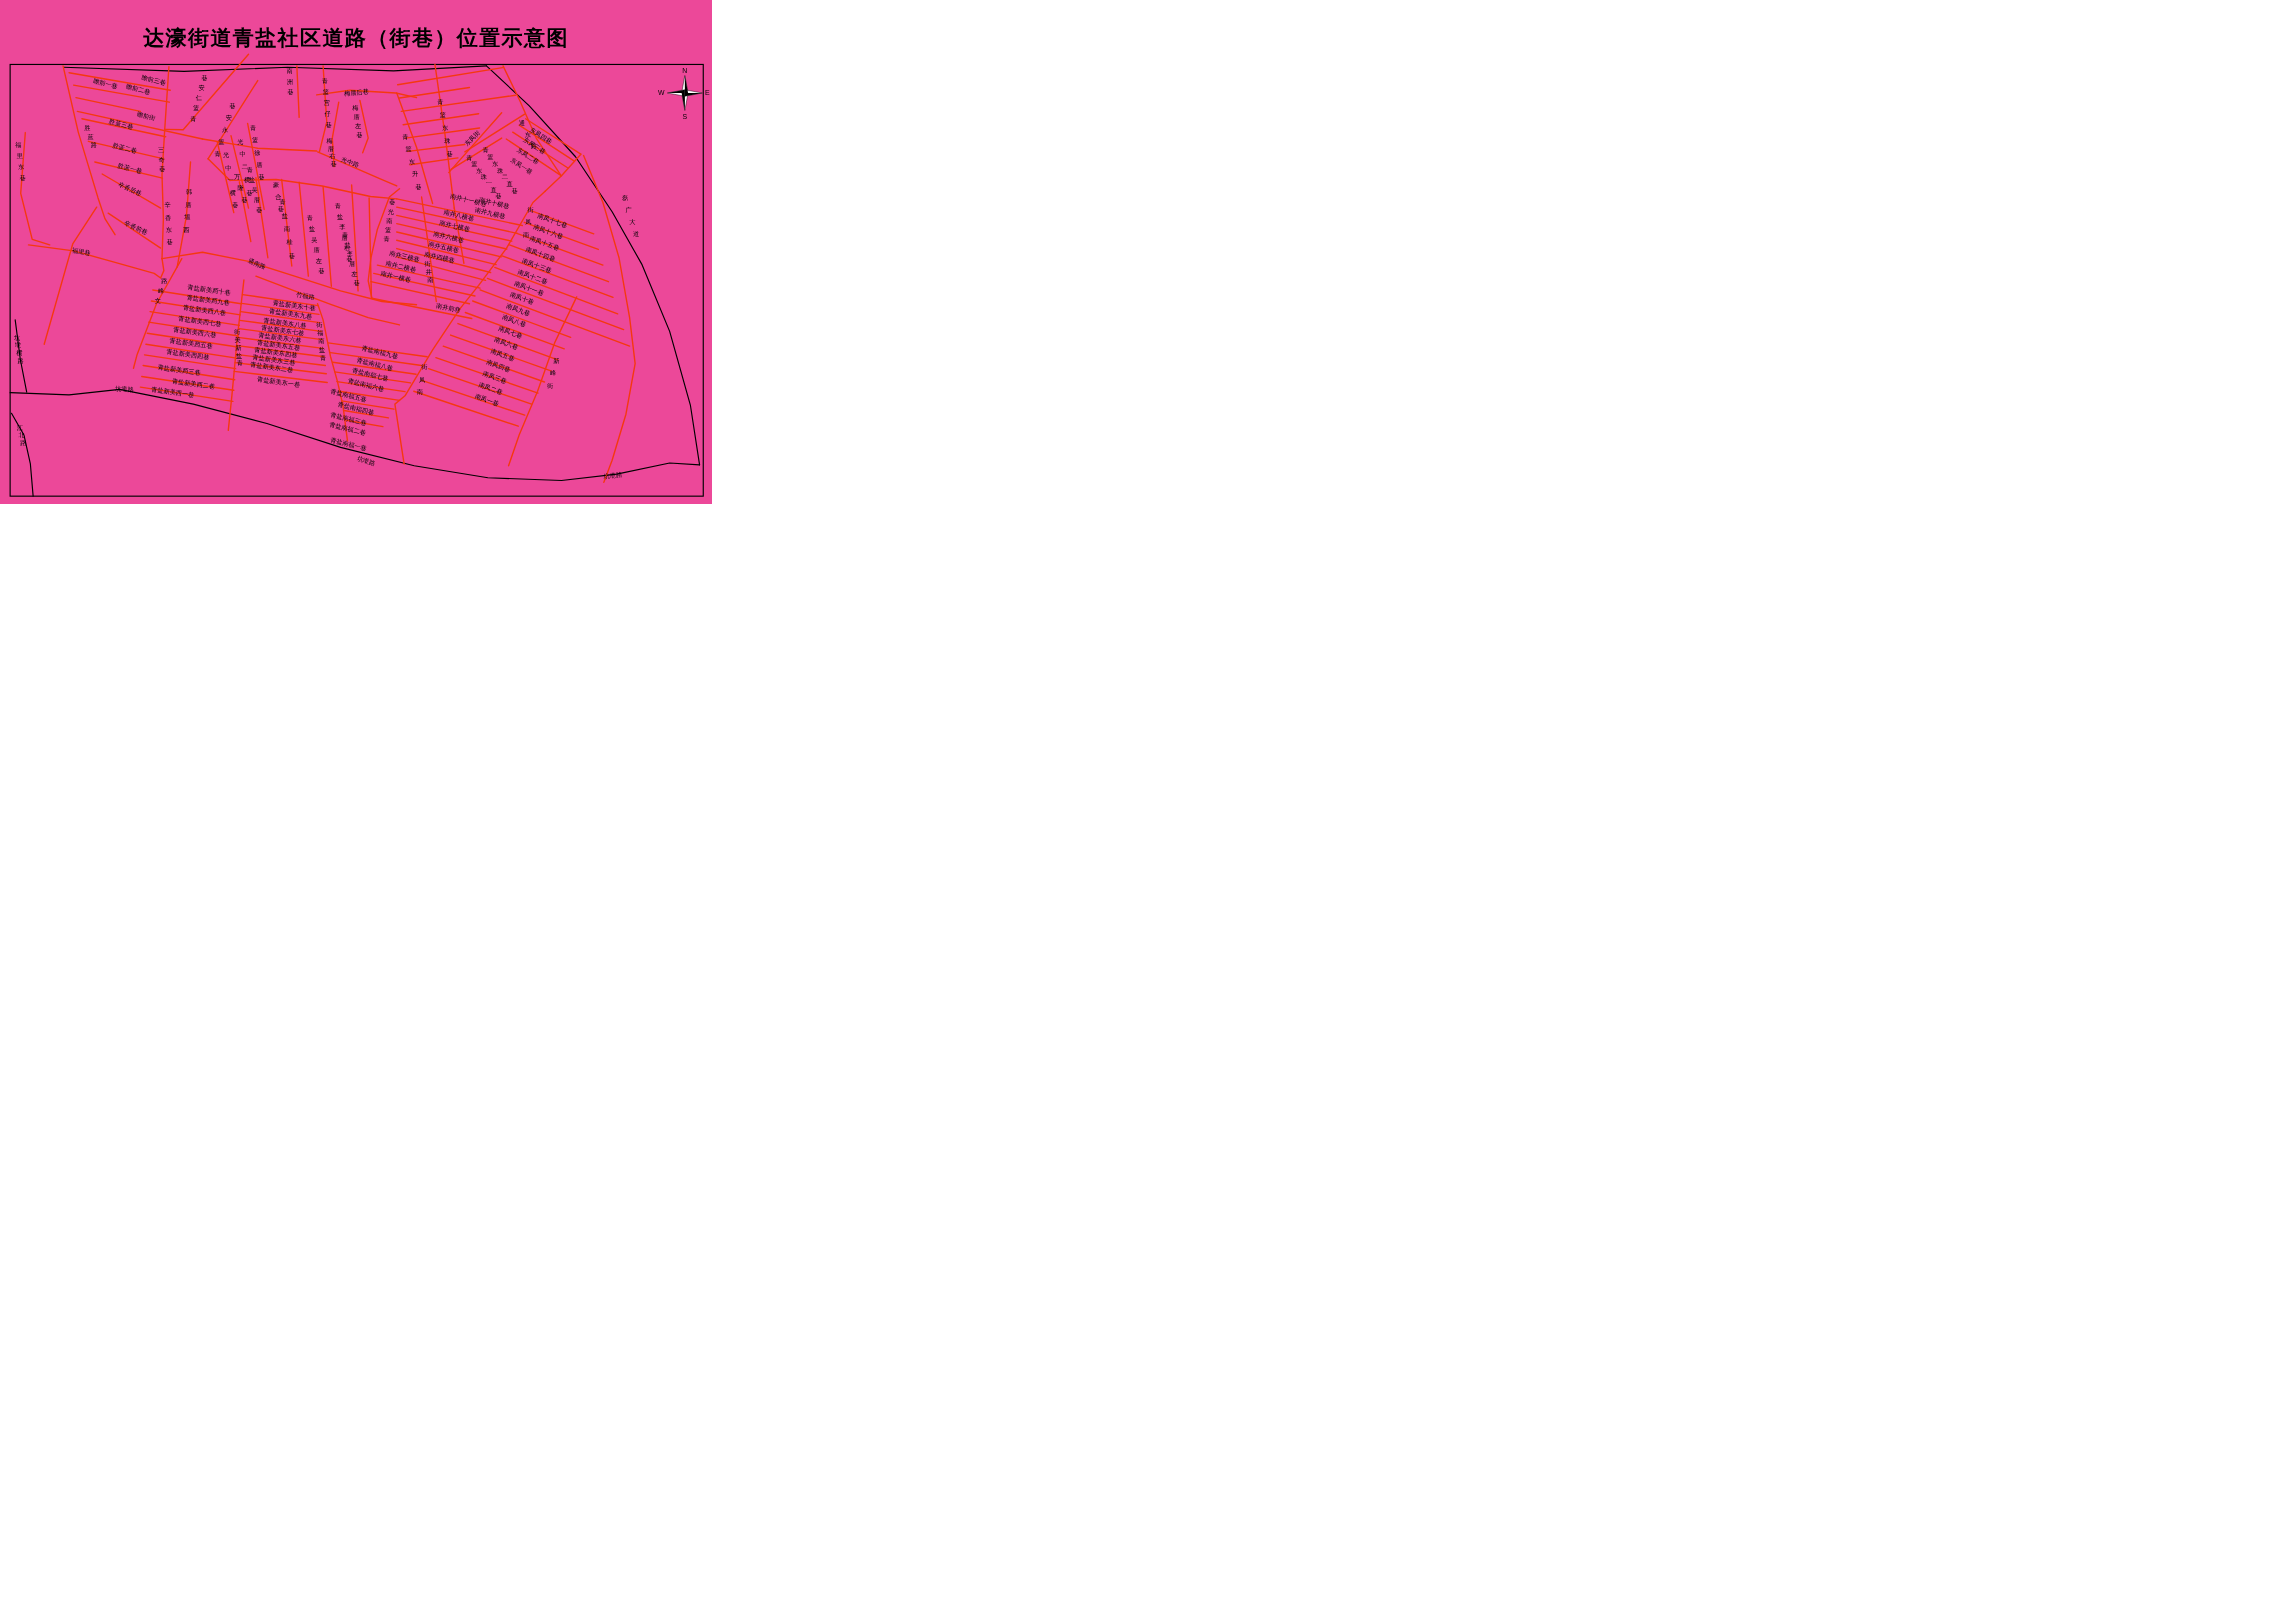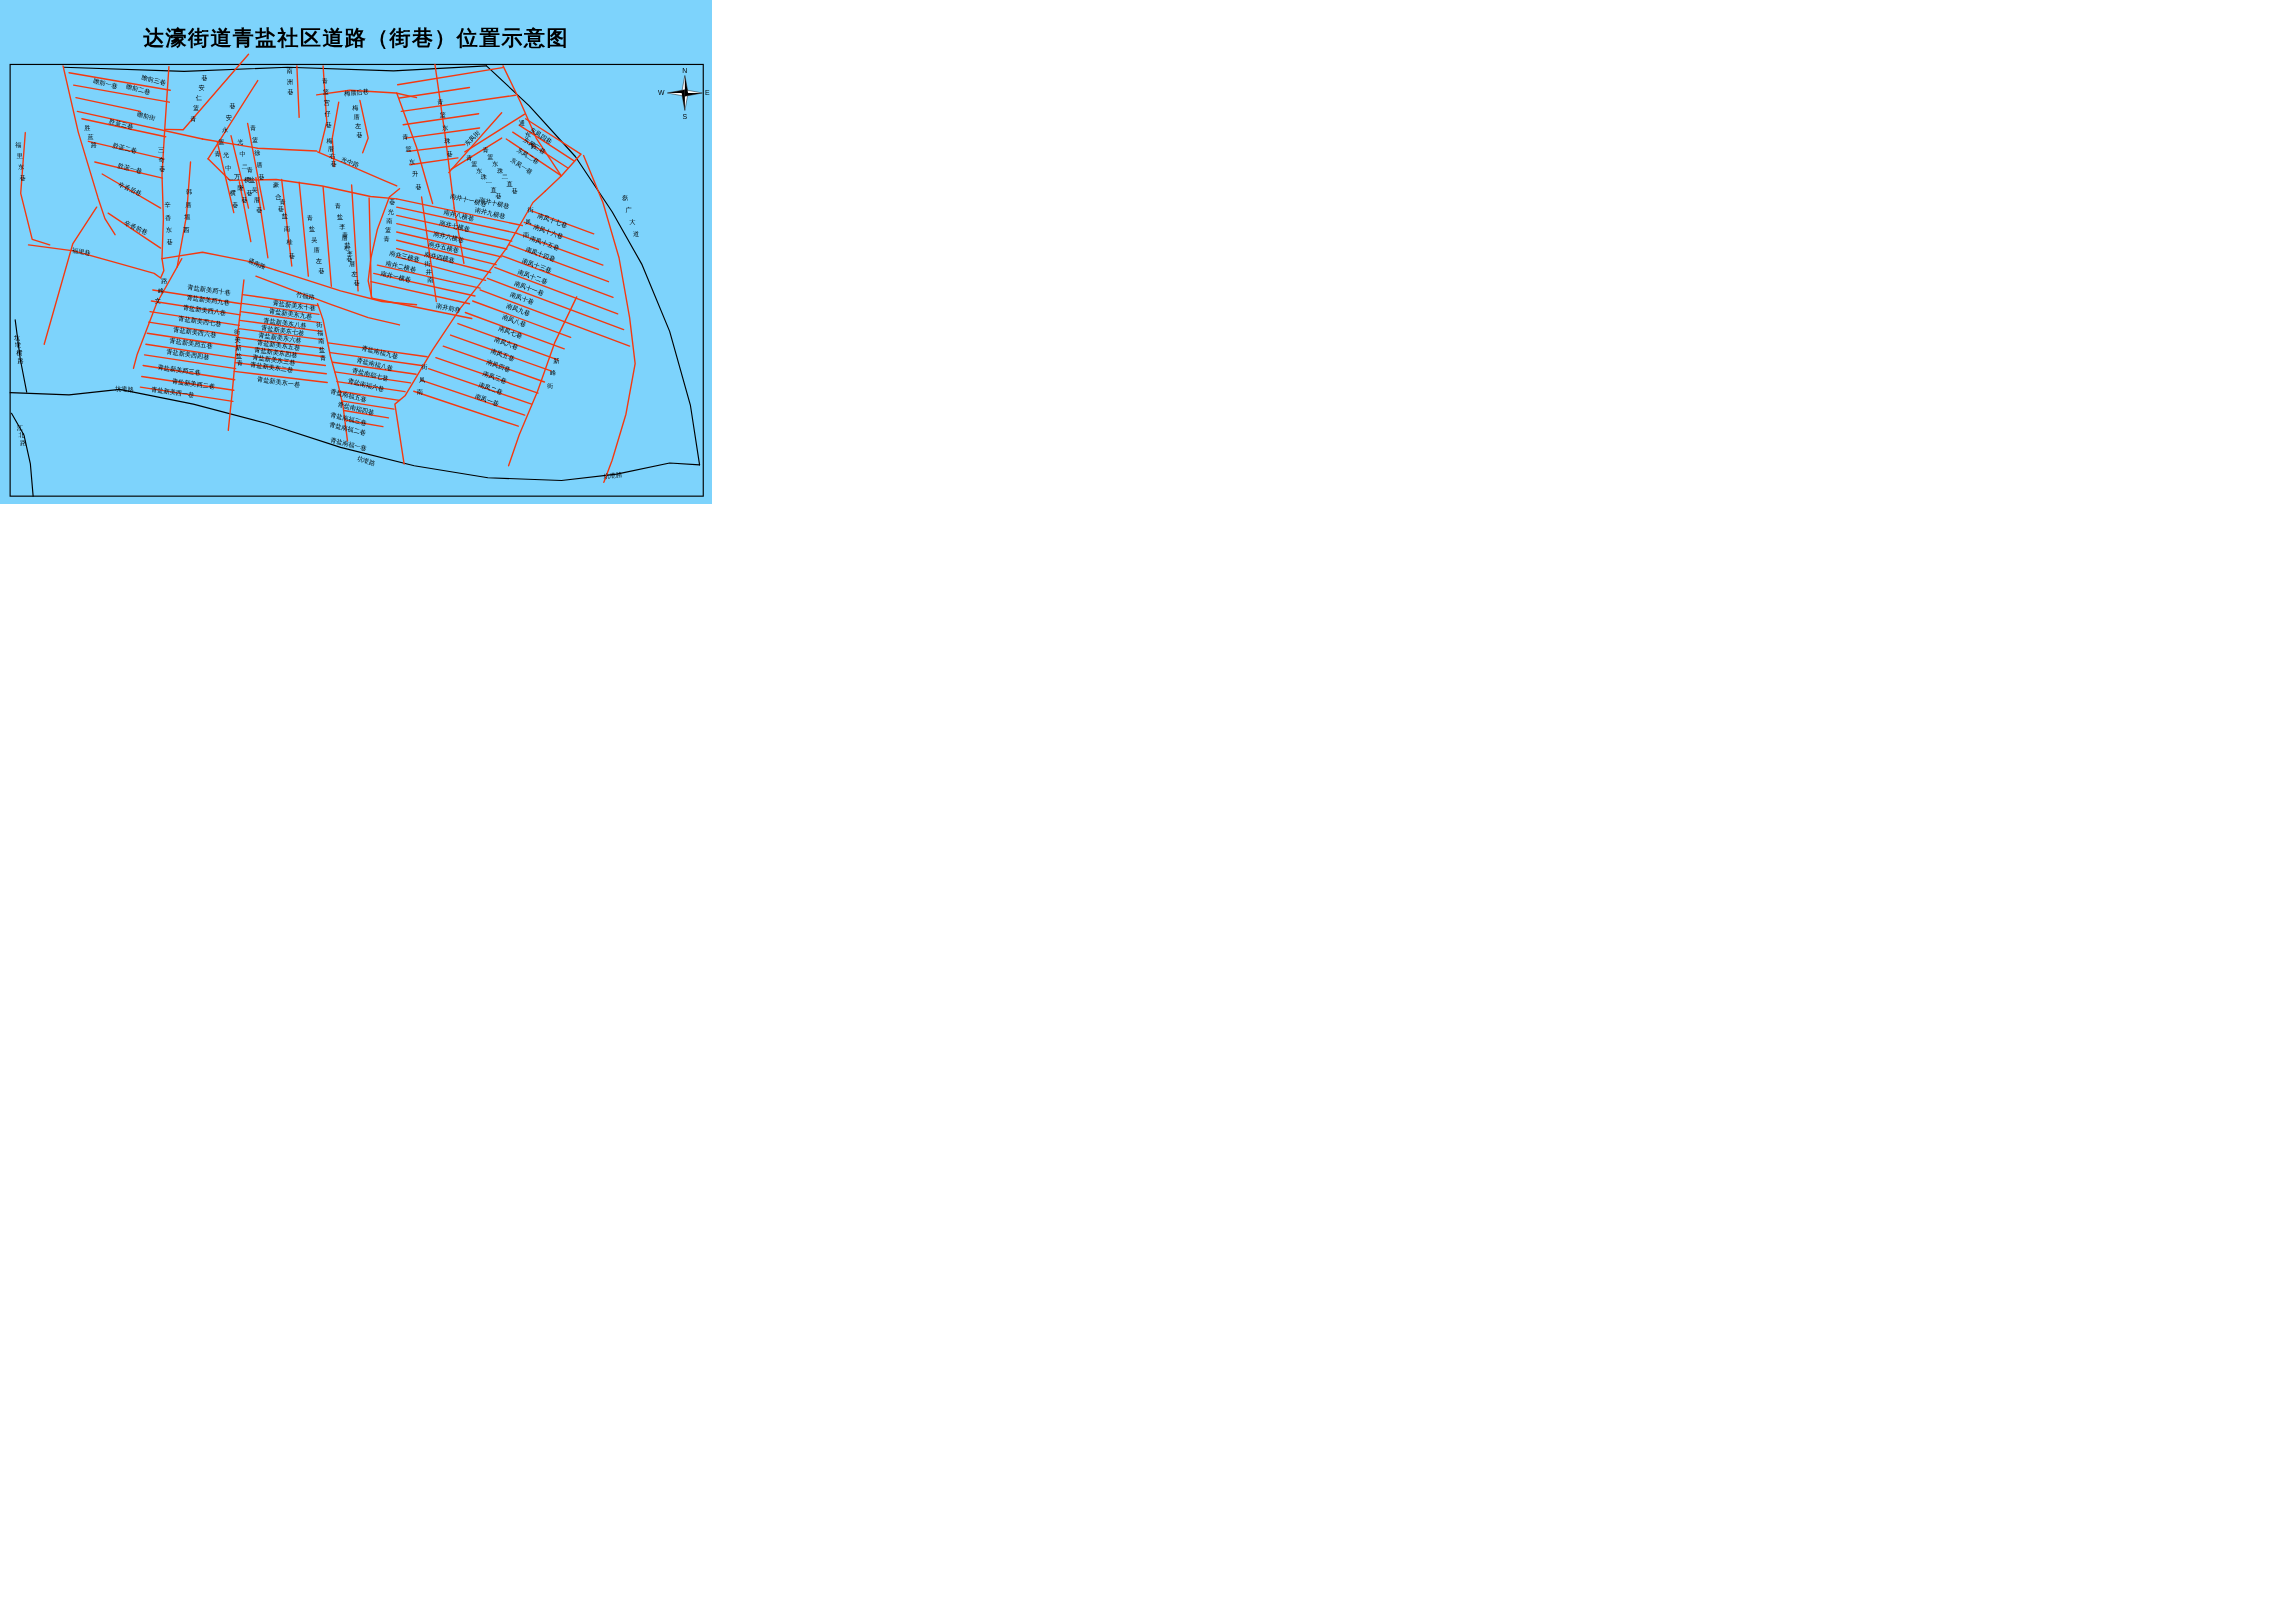--- a/index.html
+++ b/index.html
@@ -1,17 +1,17 @@
 <!DOCTYPE html>
 <html style="font-size:7.4px"><head>
 <meta charset="utf-8">
 <style>
   html,body{margin:0;padding:0;background:#ffffff;}
   body{font-family:"Liberation Sans","DejaVu Sans",sans-serif;}
-  #page{position:relative;width:712px;height:504px;background:#7dd3fc;overflow:hidden;}
+  #page{position:relative;width:712px;height:504px;background:#ec4899;overflow:hidden;}
   #map-title{position:absolute;top:24px;left:0;width:100%;text-align:center;
     font-family:"DejaVu Serif","Liberation Serif",serif;font-weight:900;
     font-size:21px;letter-spacing:1.4px;color:#000;white-space:nowrap;}
   #map-canvas{position:absolute;inset:0;}
   #map-canvas svg{display:block;}
   .road-red{fill:none;stroke-linecap:round;stroke-linejoin:round;}
   .road-black{fill:none;stroke-linecap:round;stroke-linejoin:round;}
   .street-label{fill:#000;}
 </style>
 </head>

